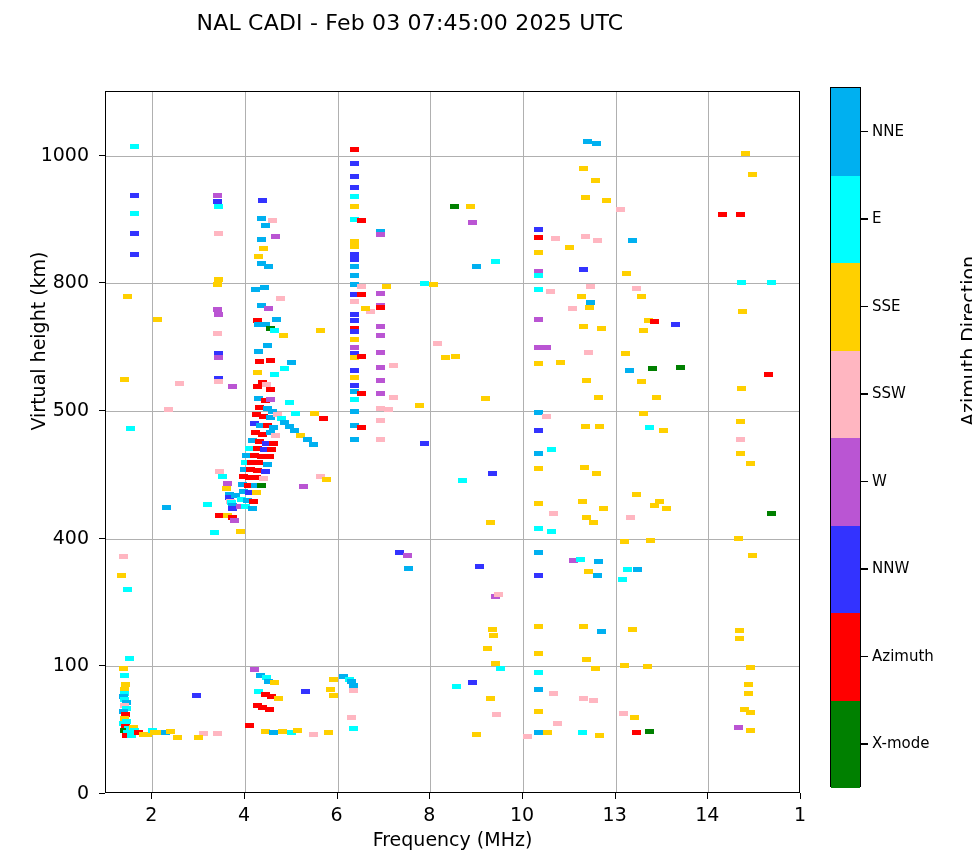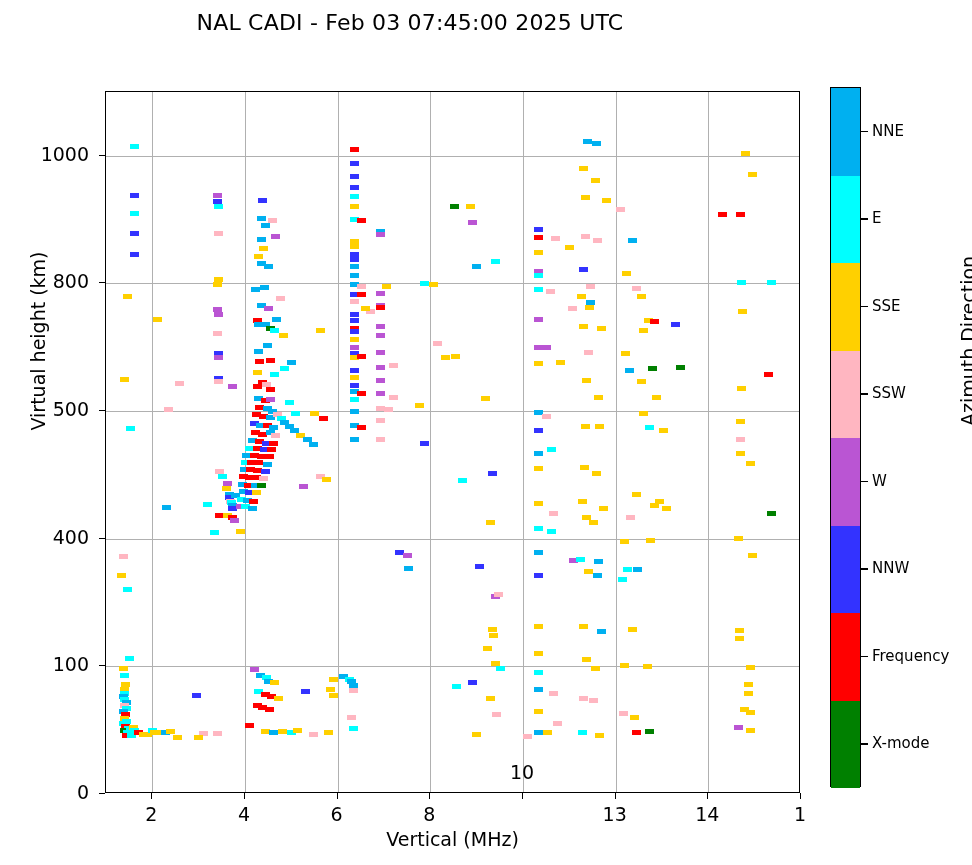--- a/index.html
+++ b/index.html
@@ -524,42 +524,42 @@
 <div id="axis-ticks">
     <div class="tick-x" style="left: 151.333px; top: 793px;"></div>
     <div class="tlab-x" style="left: 121.333px; top: 803px;">2</div>
     <div class="tick-x" style="left: 244px; top: 793px;"></div>
     <div class="tlab-x" style="left: 214px; top: 803px;">4</div>
     <div class="tick-x" style="left: 336.667px; top: 793px;"></div>
     <div class="tlab-x" style="left: 306.667px; top: 803px;">6</div>
     <div class="tick-x" style="left: 429.333px; top: 793px;"></div>
     <div class="tlab-x" style="left: 399.333px; top: 803px;">8</div>
     <div class="tick-x" style="left: 522px; top: 793px;"></div>
-    <div class="tlab-x" style="left: 492px; top: 761px;">10</div>
+    <div class="tlab-x" style="left: 492px; top: 803px;">10</div>
     <div class="tick-x" style="left: 614.667px; top: 793px;"></div>
     <div class="tlab-x" style="left: 584.667px; top: 803px;">13</div>
     <div class="tick-x" style="left: 707.333px; top: 793px;"></div>
     <div class="tlab-x" style="left: 677.333px; top: 803px;">14</div>
     <div class="tick-x" style="left: 800px; top: 793px;"></div>
     <div class="tlab-x" style="left: 770px; top: 803px;">1</div>
     <div class="tick-y" style="left: 99px; top: 793px;"></div>
     <div class="tlab-y" style="left: 19px; top: 781px;">0</div>
     <div class="tick-y" style="left: 99px; top: 665.364px;"></div>
     <div class="tlab-y" style="left: 19px; top: 653.364px;">100</div>
     <div class="tick-y" style="left: 99px; top: 537.727px;"></div>
     <div class="tlab-y" style="left: 19px; top: 525.727px;">400</div>
     <div class="tick-y" style="left: 99px; top: 410.091px;"></div>
     <div class="tlab-y" style="left: 19px; top: 398.091px;">500</div>
     <div class="tick-y" style="left: 99px; top: 282.455px;"></div>
     <div class="tlab-y" style="left: 19px; top: 270.455px;">800</div>
     <div class="tick-y" style="left: 99px; top: 154.818px;"></div>
     <div class="tlab-y" style="left: 19px; top: 142.818px;">1000</div>
   </div>
 
-<div id="xlabel">Vertical (MHz)</div>
+<div id="xlabel">Frequency (MHz)</div>
 <div style="position:absolute;left:0;top:0;">
   <div id="ylabel">Virtual height (km)</div>
 </div>
 
 <div id="colorbar">
     <div class="cb-seg" style="height: 87.5px; background: rgb(0, 176, 240);"></div>
     <div class="cb-seg" style="height: 87.5px; background: rgb(0, 255, 255);"></div>
     <div class="cb-seg" style="height: 87.5px; background: rgb(255, 208, 0);"></div>
     <div class="cb-seg" style="height: 87.5px; background: rgb(255, 182, 193);"></div>
     <div class="cb-seg" style="height: 87.5px; background: rgb(186, 85, 211);"></div>
@@ -574,17 +574,17 @@
     <div class="cb-lab" style="left: 872px; top: 218.25px; position: absolute;">E</div>
     <div class="cb-tick" style="left: 861px; top: 305.75px; position: absolute;"></div>
     <div class="cb-lab" style="left: 872px; top: 305.75px; position: absolute;">SSE</div>
     <div class="cb-tick" style="left: 861px; top: 393.25px; position: absolute;"></div>
     <div class="cb-lab" style="left: 872px; top: 393.25px; position: absolute;">SSW</div>
     <div class="cb-tick" style="left: 861px; top: 480.75px; position: absolute;"></div>
     <div class="cb-lab" style="left: 872px; top: 480.75px; position: absolute;">W</div>
     <div class="cb-tick" style="left: 861px; top: 568.25px; position: absolute;"></div>
     <div class="cb-lab" style="left: 872px; top: 568.25px; position: absolute;">NNW</div>
     <div class="cb-tick" style="left: 861px; top: 655.75px; position: absolute;"></div>
-    <div class="cb-lab" style="left: 872px; top: 655.75px; position: absolute;">Frequency</div>
+    <div class="cb-lab" style="left: 872px; top: 655.75px; position: absolute;">Azimuth</div>
     <div class="cb-tick" style="left: 861px; top: 743.25px; position: absolute;"></div>
     <div class="cb-lab" style="left: 872px; top: 743.25px; position: absolute;">X-mode</div>
   </div>
 <div id="cblabel">Azimuth Direction</div>
 
 </body></html>

